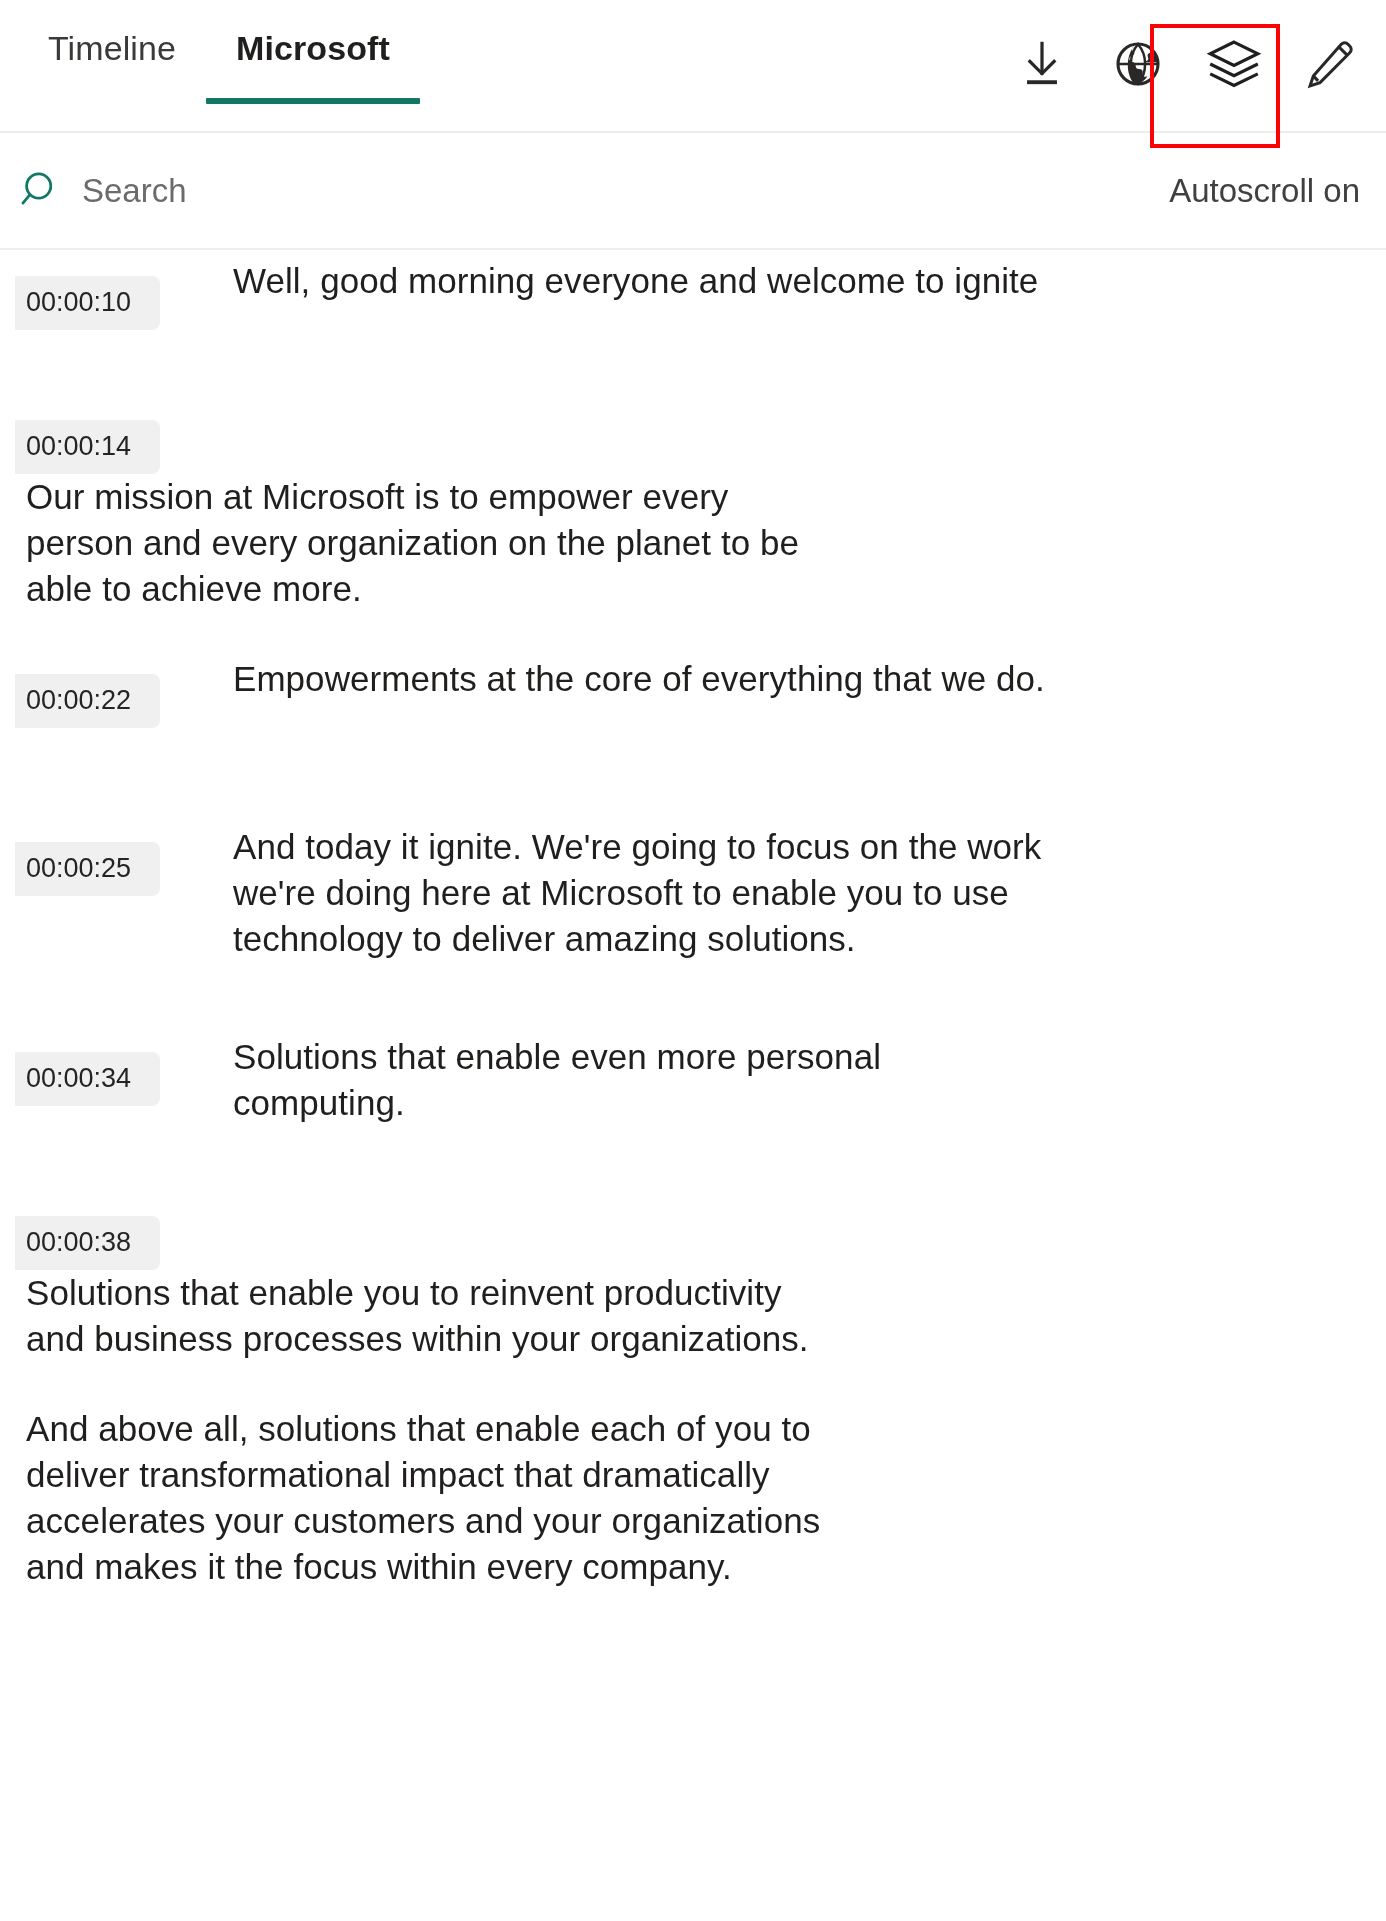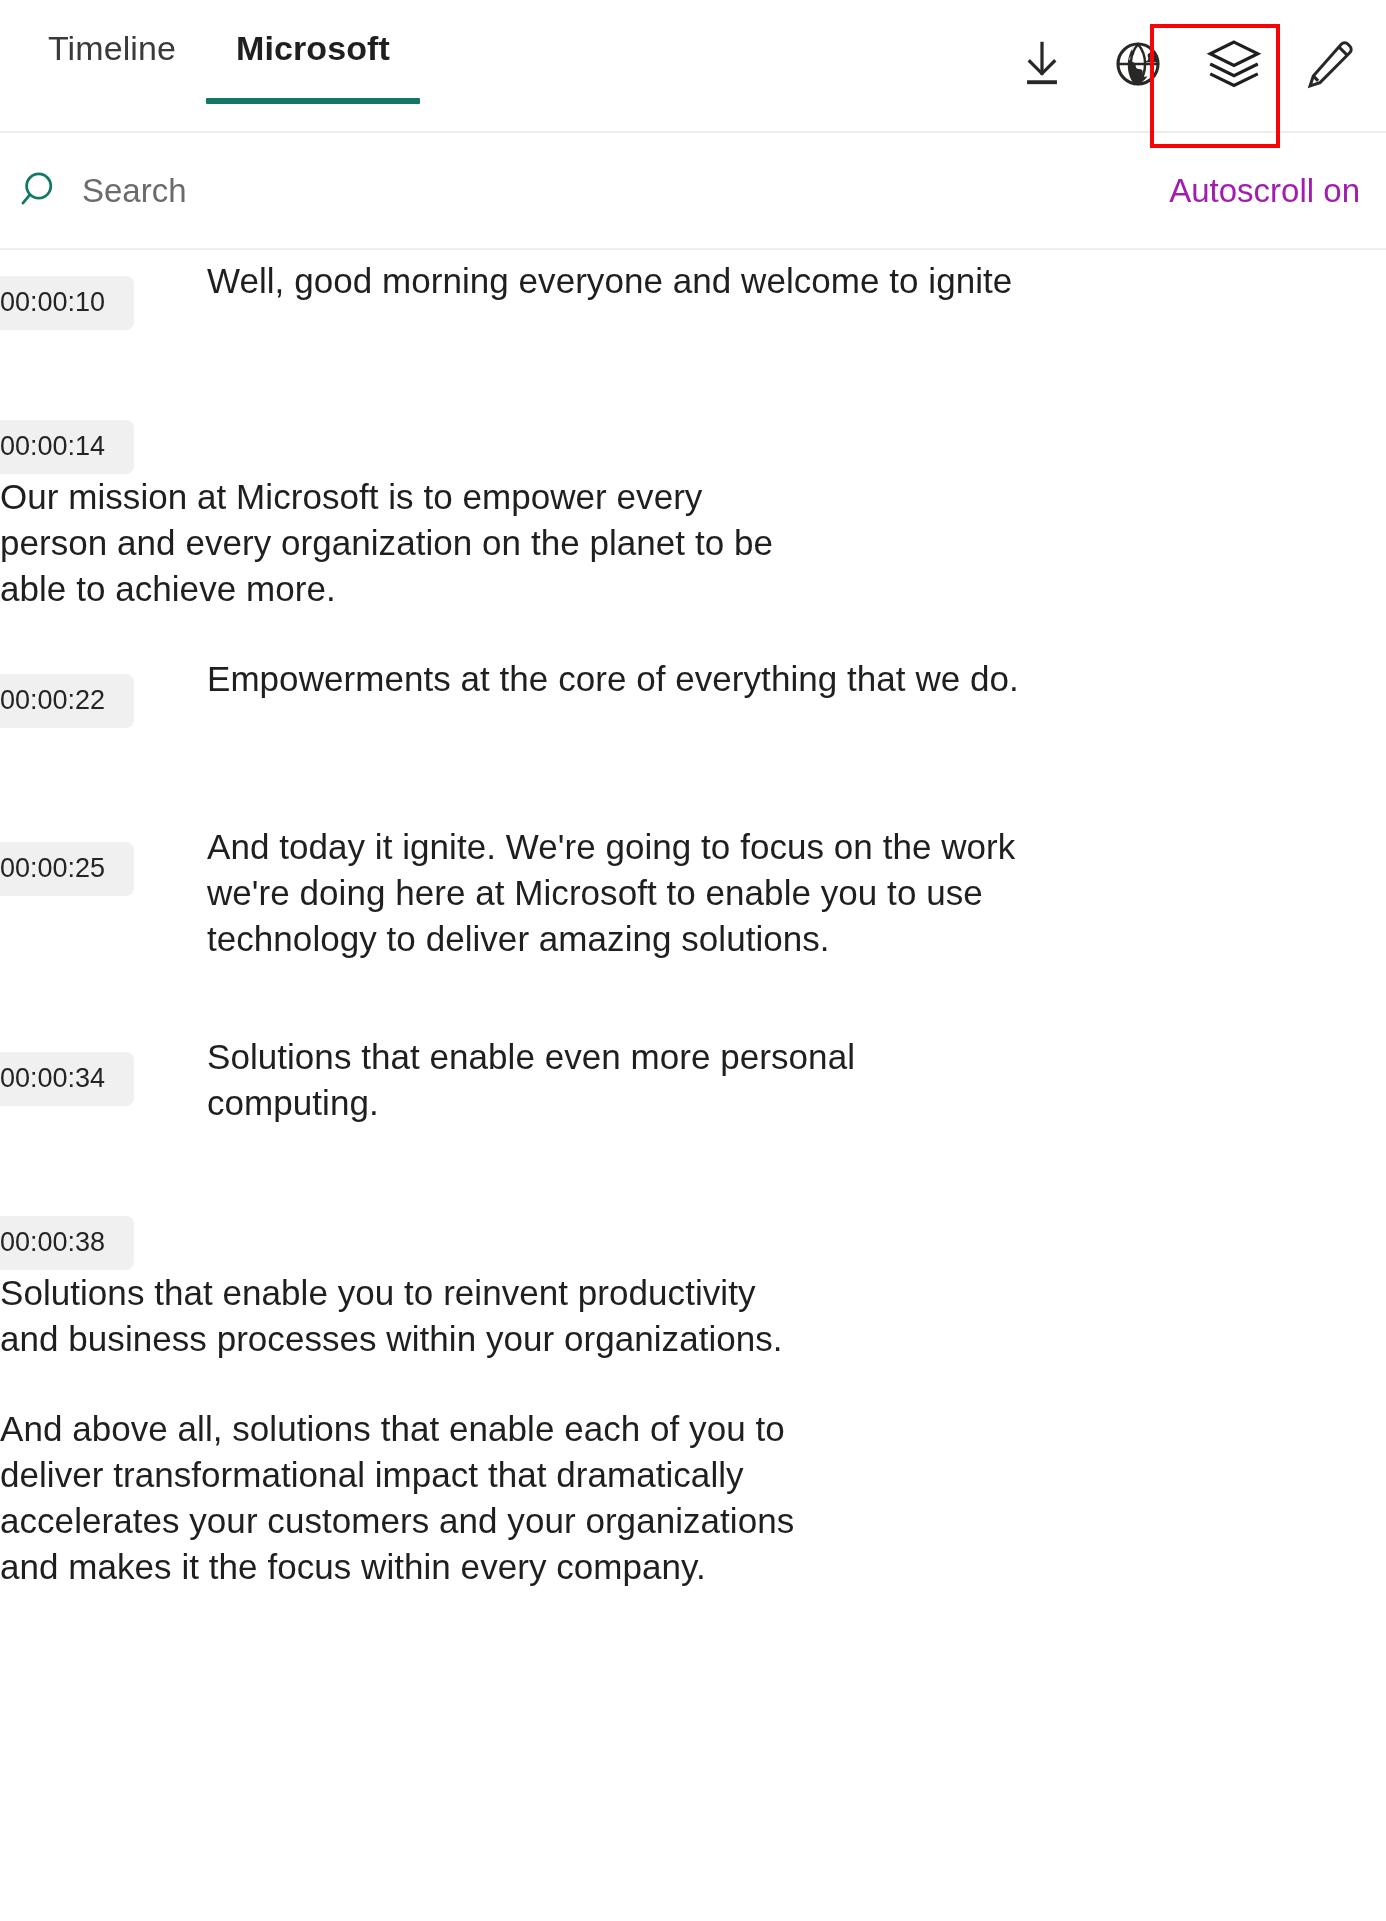--- a/index.html
+++ b/index.html
@@ -123,35 +123,36 @@
     padding: 0;
     margin-left: 12px;
     width: 600px;
   }
   .search-input::placeholder {
     color: #6b6b6b;
     opacity: 1;
   }
   .autoscroll {
     font-size: 33px;
-    color: #a21caf;
+    color: #404040;
     padding-right: 26px;
     white-space: nowrap;
     cursor: pointer;
   }
 
   
   .transcript {
     position: relative;
     padding-top: 8px;
   }
   .entry {
     display: flex;
     align-items: flex-start;
     padding-bottom: 18px;
+    margin-left: 26px;
   }
   .stamp-cell {
     flex: none;
     width: 207px;
     padding-top: 18px;
   }
   .stamp {
     display: inline-block;
     background: #f0f0f0;
     color: #242424;

